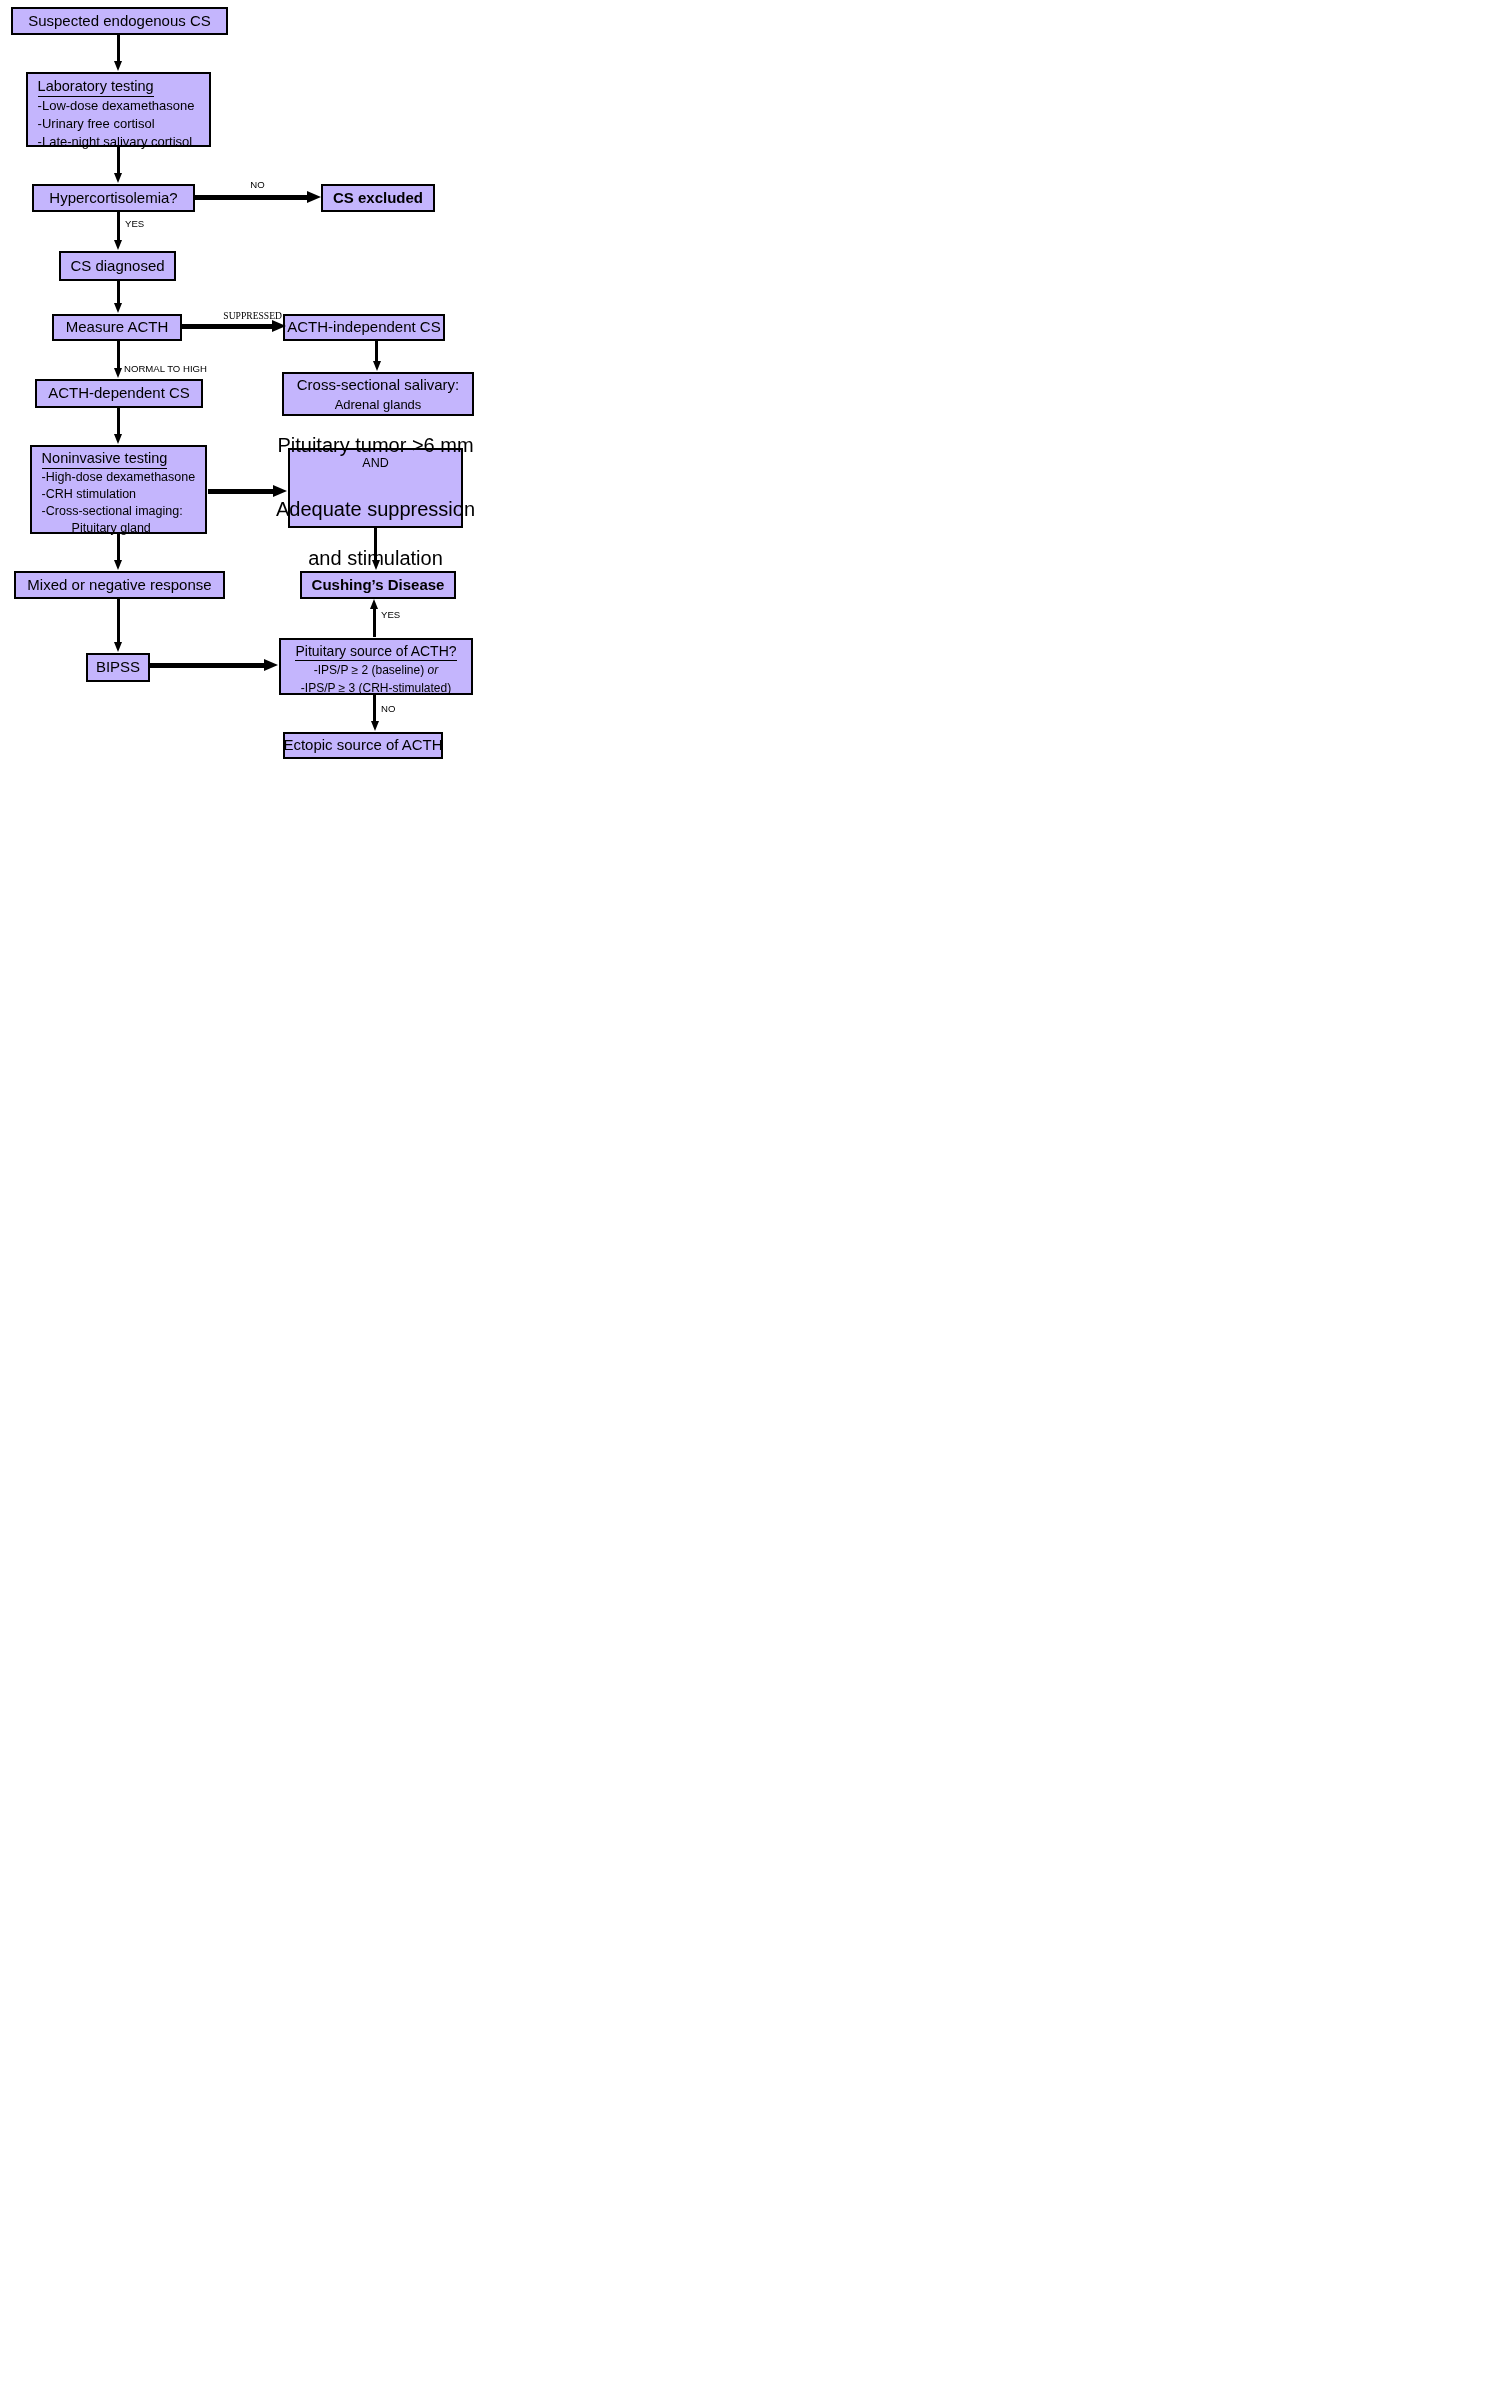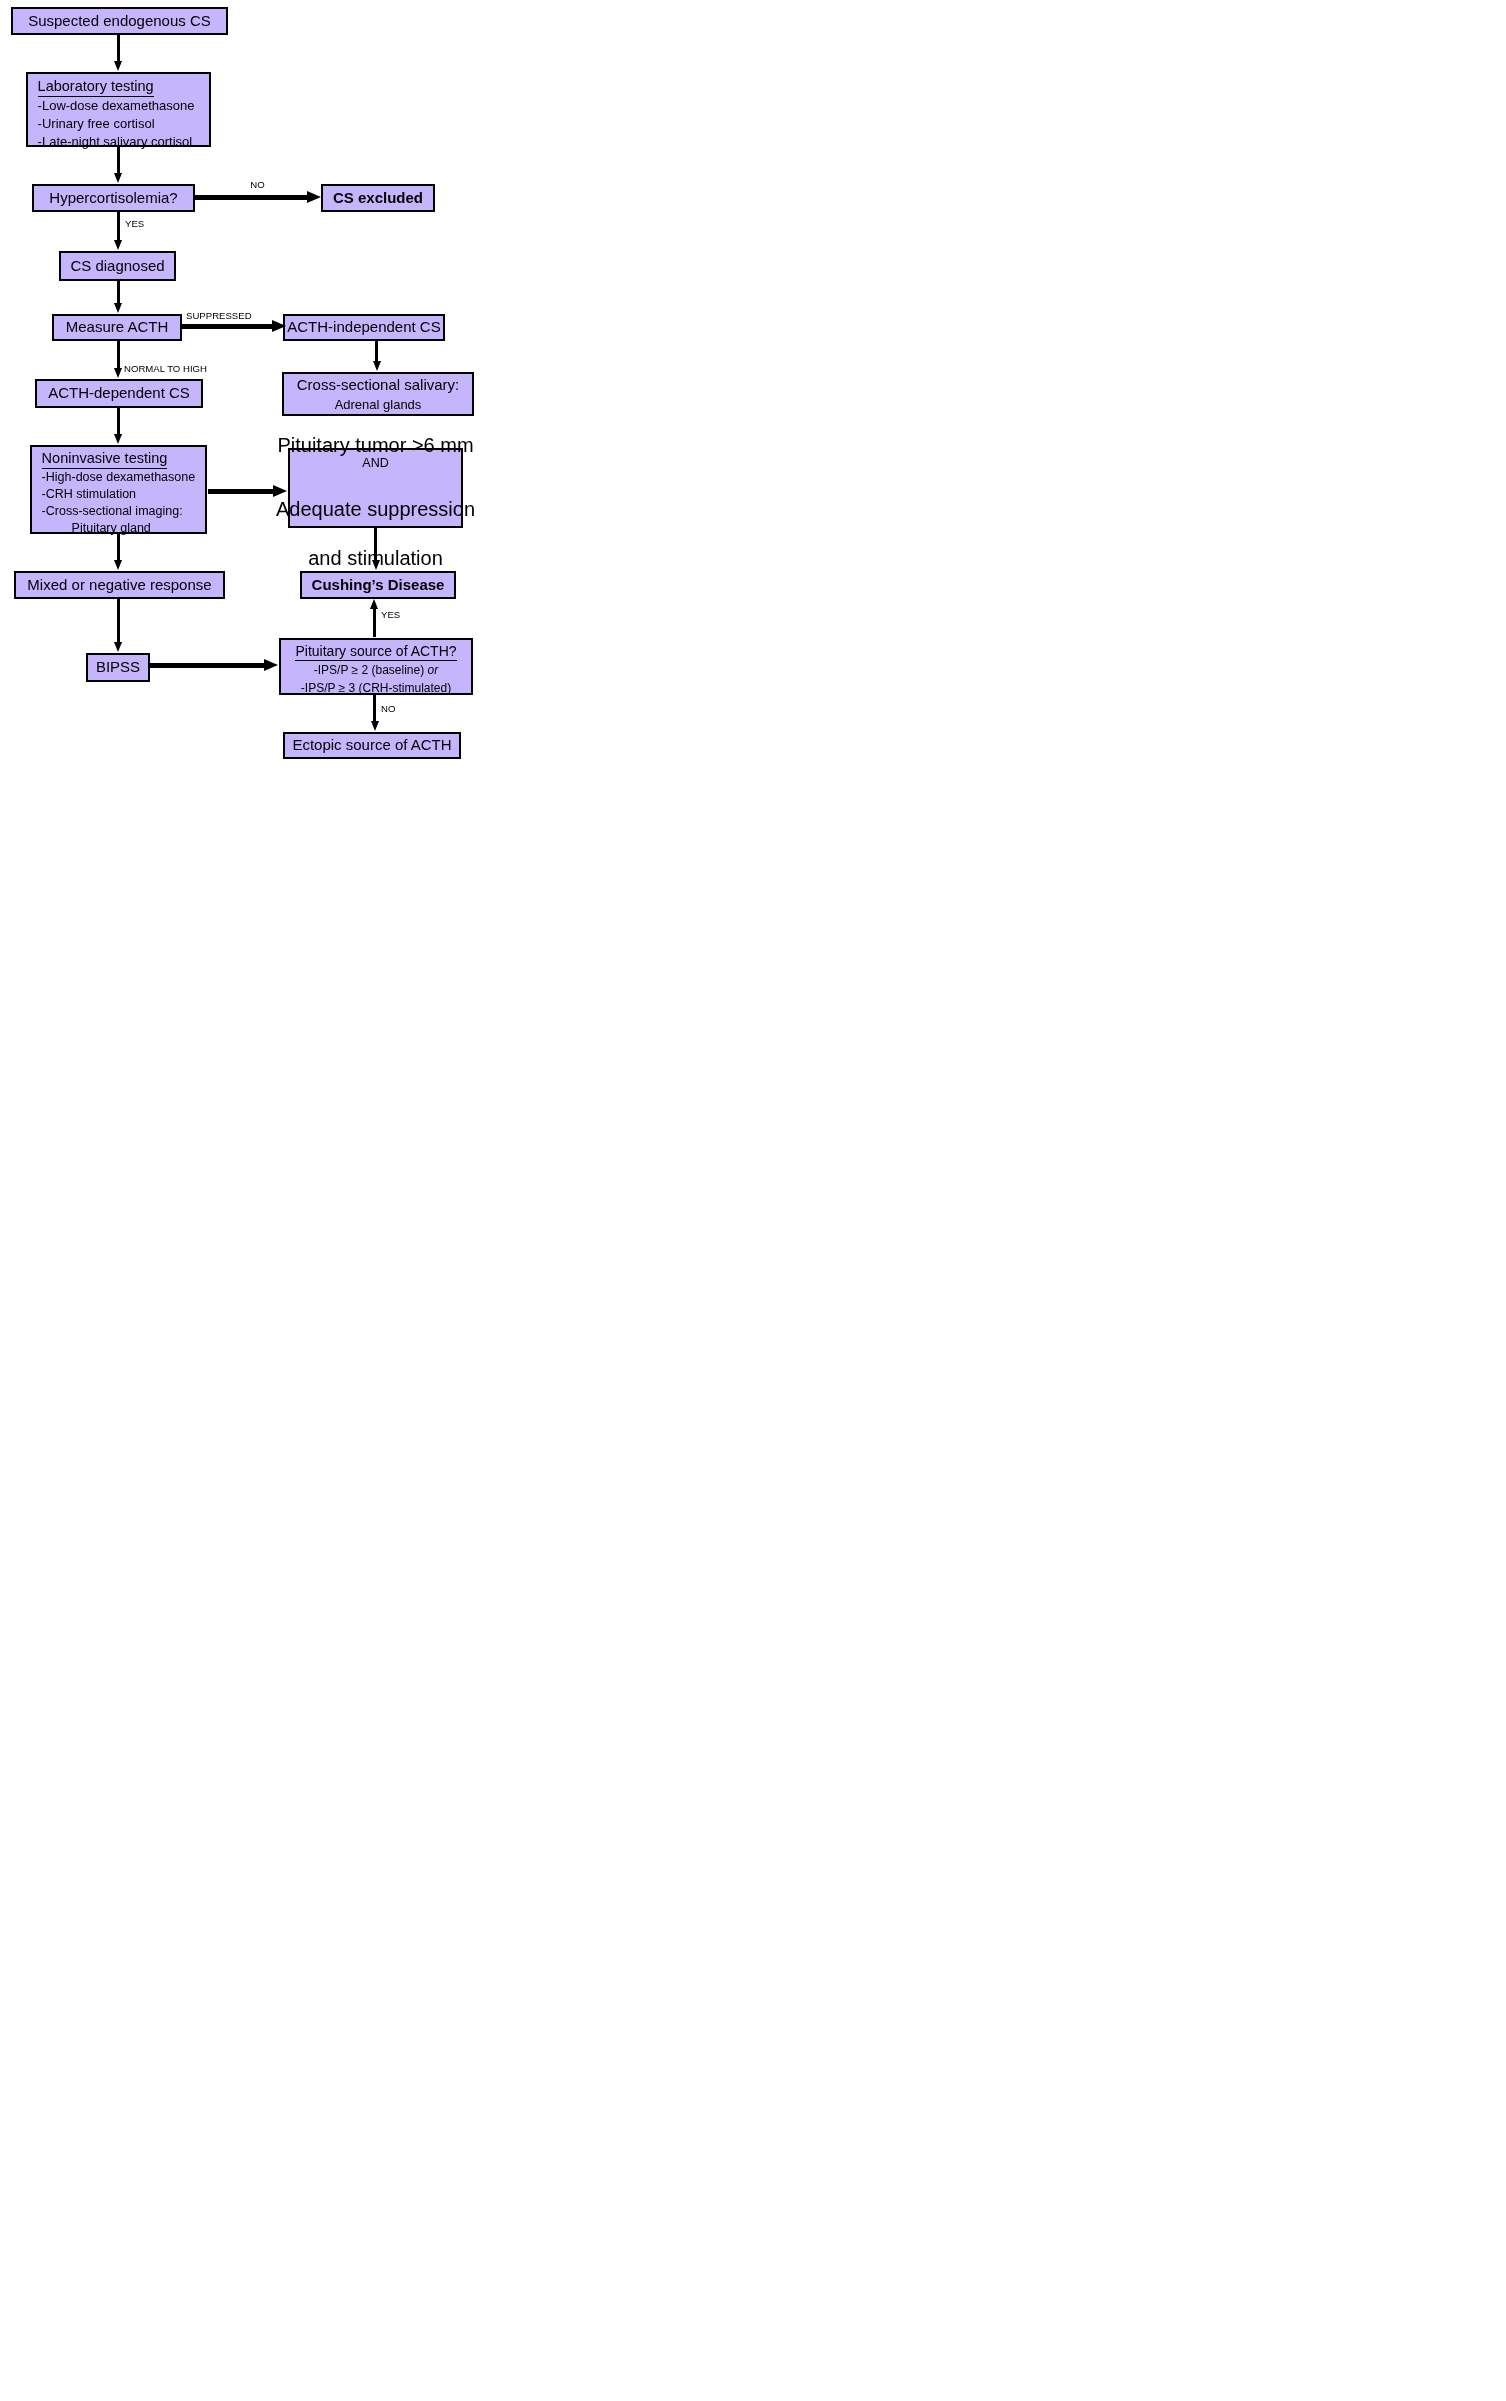--- a/index.html
+++ b/index.html
@@ -135,21 +135,21 @@
   <div class="box center" style="left:86px;top:653px;width:64px;height:29px;">
     <span class="txt">BIPSS</span>
   </div>
 
   <div class="box pit-src" style="left:279px;top:638px;width:194px;height:57px;">
     <span class="t">Pituitary source of ACTH?</span>
     <div class="i"><span>-IPS/P ≥ 2 (baseline) </span><span class="it">or</span></div>
     <div class="i">-IPS/P ≥ 3 (CRH-stimulated)</div>
   </div>
 
-  <div class="box center" style="left:283px;top:732px;width:178px;height:26.5px;">
+  <div class="box center" style="left:283px;top:732px;width:160px;height:26.5px;">
     <span class="txt">Ectopic source of ACTH</span>
   </div>
 
   <div class="vshaft" style="left:117px;top:35px;height:27px;"></div>
   <div class="vhead-down" style="left:114px;top:61px;"></div>
 
   <div class="vshaft" style="left:117px;top:147px;height:27px;"></div>
   <div class="vhead-down" style="left:114px;top:173px;"></div>
 
   <div class="vshaft" style="left:117px;top:212px;height:30px;"></div>
@@ -185,21 +185,21 @@
   <div class="vshaft" style="left:373px;top:694px;height:27.5px;"></div>
   <div class="vhead-down" style="left:371px;top:721px;"></div>
   <div class="lbl" style="left:381px;top:703px;">NO</div>
 
   <div class="hshaft" style="left:195px;top:195px;width:112px;"></div>
   <div class="hhead-right" style="left:307px;top:191px;"></div>
   <div class="lbl" style="left:243px;top:179px;width:29px;text-align:center;">NO</div>
 
   <div class="hshaft" style="left:181px;top:324px;width:91px;"></div>
   <div class="hhead-right" style="left:272px;top:320px;"></div>
-  <div class="lbl" style="left:186px;top:310px;width:96px;text-align:left;">SUPPRESSED</div>
+  <div class="lbl" style="left:186px;top:310px;width:96px;text-align:right;font-family:Liberation Serif, serif;">SUPPRESSED</div>
 
   <div class="hshaft" style="left:208px;top:489px;width:66px;"></div>
   <div class="hhead-right" style="left:273px;top:485px;"></div>
 
   <div class="hshaft" style="left:150px;top:663px;width:114px;"></div>
   <div class="hhead-right" style="left:264px;top:659px;"></div>
 
 </div>
 
 

